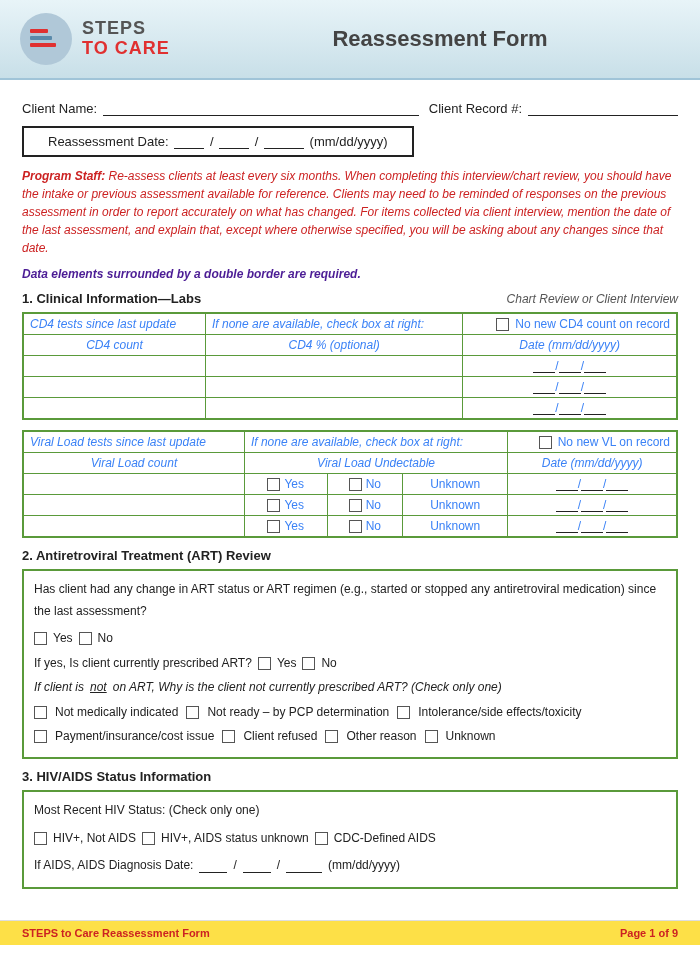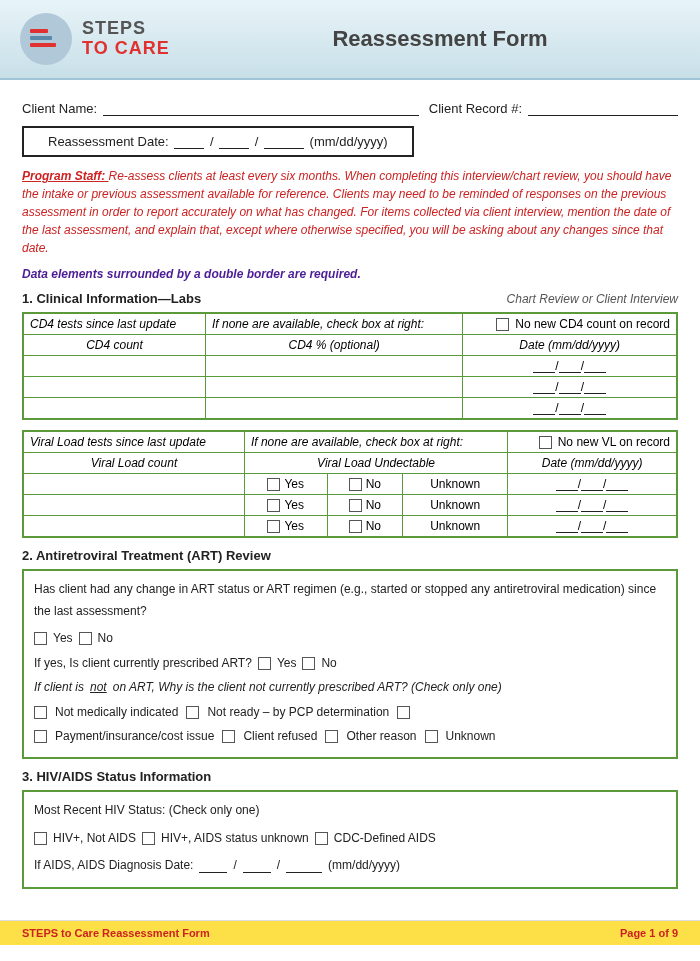--- a/index.html
+++ b/index.html
@@ -128,21 +128,20 @@
     .warning-text {
       color: #cc2222;
       font-size: 12px;
       line-height: 1.5;
       margin-bottom: 10px;
       font-style: italic;
     }
     .warning-bold {
       font-weight: bold;
       font-style: italic;
-      text-decoration: underline;
     }
 
     
     .required-note {
       color: #4c1d95;
       font-size: 12px;
       font-weight: bold;
       margin-bottom: 14px;
       font-style: italic;
     }
@@ -169,21 +168,21 @@
     .green-table {
       border: 2px solid #5a9a3a;
       width: 100%;
       border-collapse: collapse;
       margin-bottom: 14px;
       font-size: 12px;
     }
     .green-table td, .green-table th {
       border: 1px solid #5a9a3a;
       padding: 3px 6px;
-      color: #000000;
+      color: #3b82f6;
     }
     .green-table thead td {
       background: #fff;
       font-size: 12px;
     }
     .green-table .col-header {
       font-style: italic;
       text-align: center;
     }
 
@@ -525,20 +524,21 @@
       <span style="font-style:italic; text-decoration:underline;">not</span>
       <span style="font-style:italic;"> on ART, Why is the client not currently prescribed ART? <em>(Check only one)</em></span>
     </div>
 
     <div class="art-reason-row">
       <span class="checkbox-empty"></span>
       <span>Not medically indicated</span>
       <span class="checkbox-empty"></span>
       <span>Not ready – by PCP determination</span>
       <span class="checkbox-empty"></span>
+      <span>Intolerance/side effects/toxicity</span>
     </div>
 
     <div class="art-reason-row">
       <span class="checkbox-empty"></span>
       <span>Payment/insurance/cost issue</span>
       <span class="checkbox-empty"></span>
       <span>Client refused</span>
       <span class="checkbox-empty"></span>
       <span>Other reason</span>
       <span class="checkbox-empty"></span>

